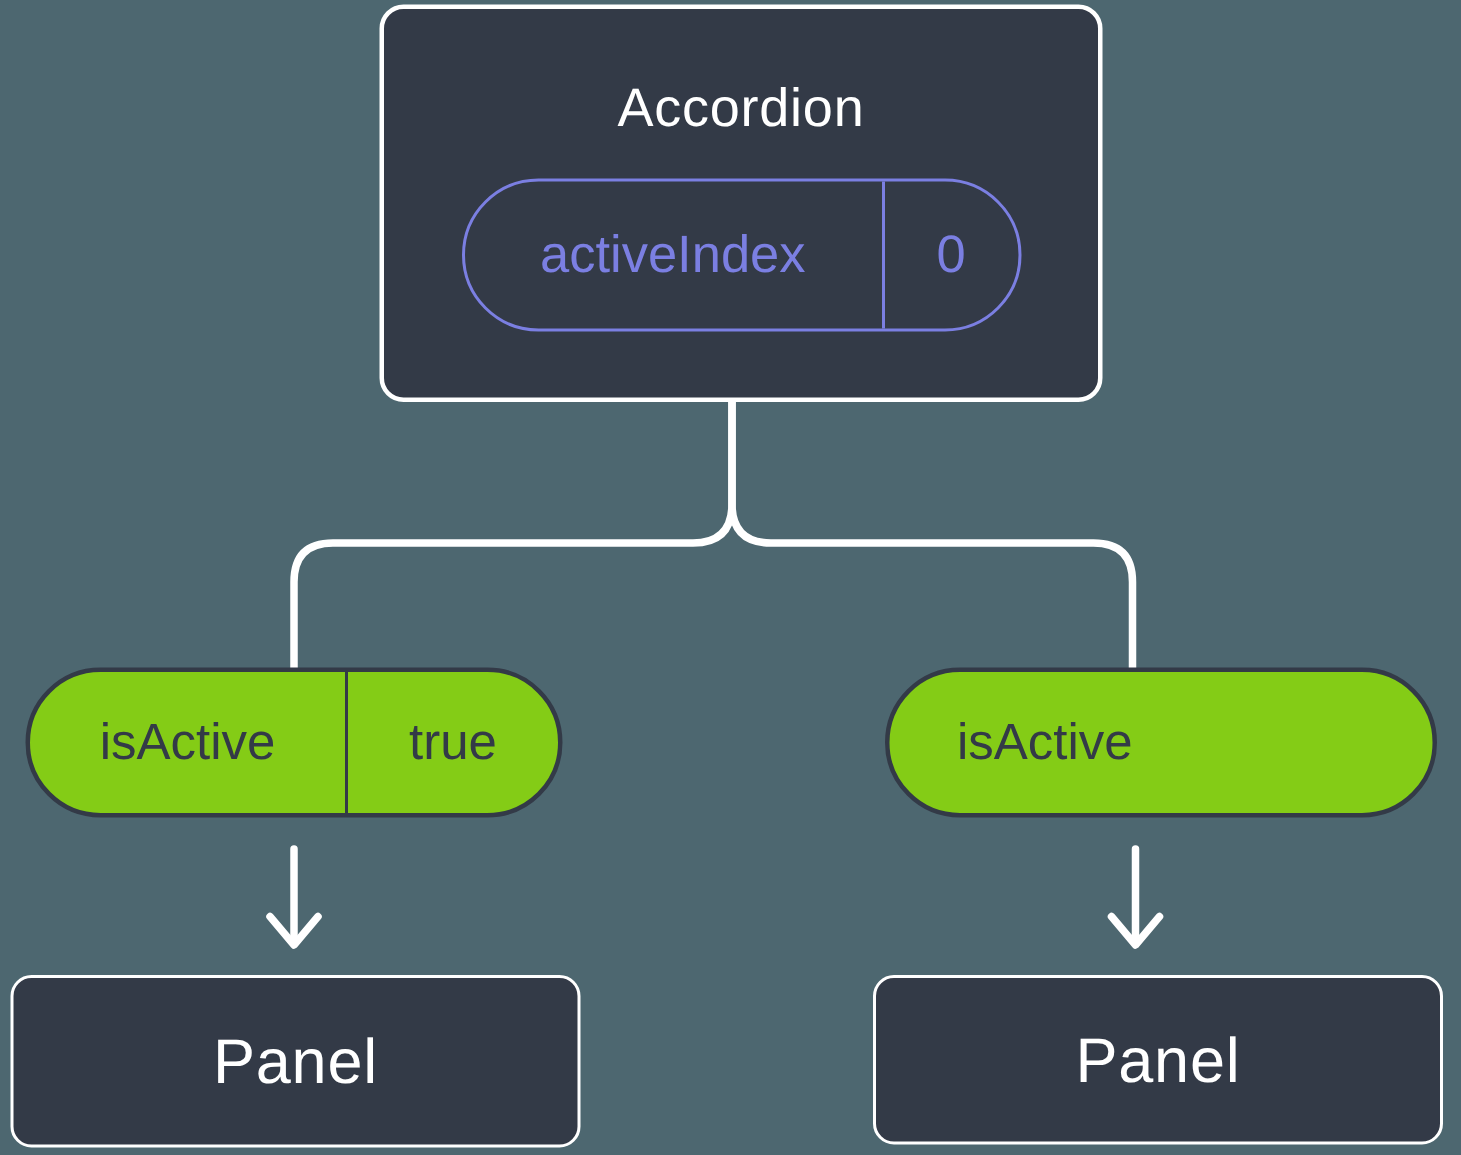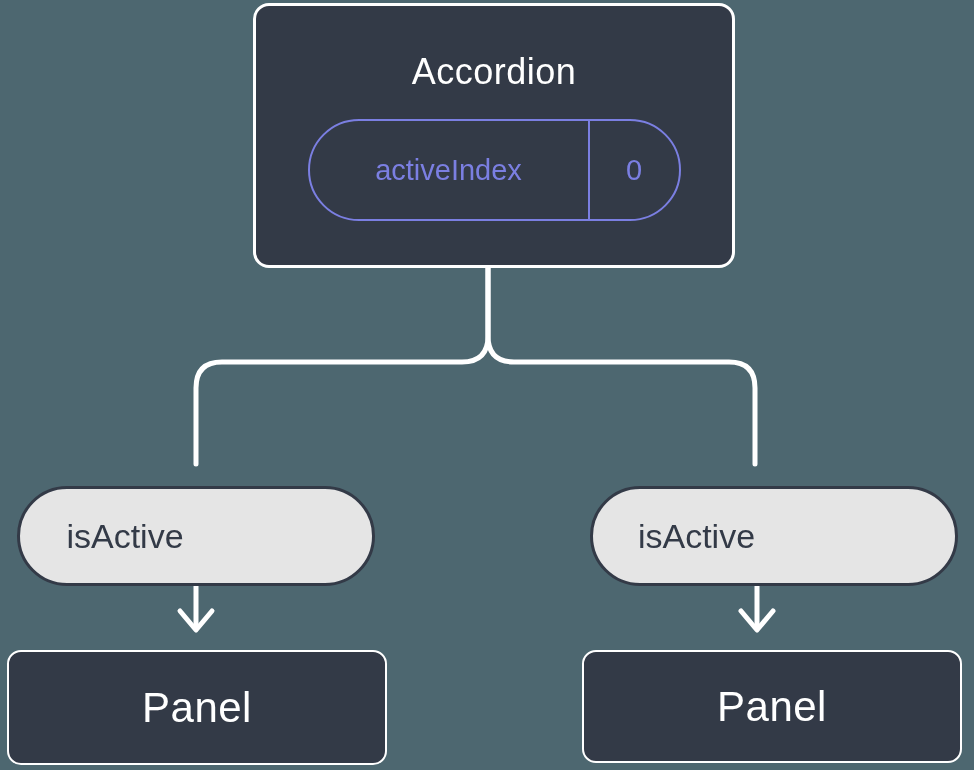--- a/index.html
+++ b/index.html
@@ -51,42 +51,42 @@
   }
   .prop-pill-outline {
     margin-top: 27px;
     width: 373px; height: 102px;
     box-sizing: border-box;
     border: 2.5px solid #7B7FE2;
     border-radius: 51px;
     display: flex;
     align-items: stretch;
     color: #7B7FE2;
-    font-size: 29px;
+    font-size: 35px;
   }
   .prop-pill-outline .cell-name {
     flex: 0 0 278px;
     display: flex;
     align-items: center;
     justify-content: center;
   }
   .prop-pill-outline .cell-value {
     flex: 1 1 auto;
     border-left: 2.5px solid #7B7FE2;
     display: flex;
     align-items: center;
     justify-content: center;
   }
   
   .state-pill {
     position: absolute;
-    top: 486px;
+    top: 445px;
     height: 100px;
     box-sizing: border-box;
-    background: #e5e5e5;
+    background: #84cc16;
     border: 3px solid #333A47;
     border-radius: 50px;
     display: flex;
     align-items: stretch;
     color: #333A47;
     font-size: 34px;
   }
   .state-pill .cell-name {
     display: flex;
     align-items: center;
@@ -140,20 +140,21 @@
   <div class="root-node">
     <div class="root-title">Accordion</div>
     <div class="prop-pill-outline">
       <div class="cell-name">activeIndex</div>
       <div class="cell-value">0</div>
     </div>
   </div>
 
   <div class="state-pill left">
     <div class="cell-name">isActive</div>
+    <div class="cell-value">true</div>
   </div>
 
   <div class="state-pill right">
     <div class="cell-name">isActive</div>
   </div>
 
   <div class="panel-node left">
     <div>Panel</div>
   </div>
 

